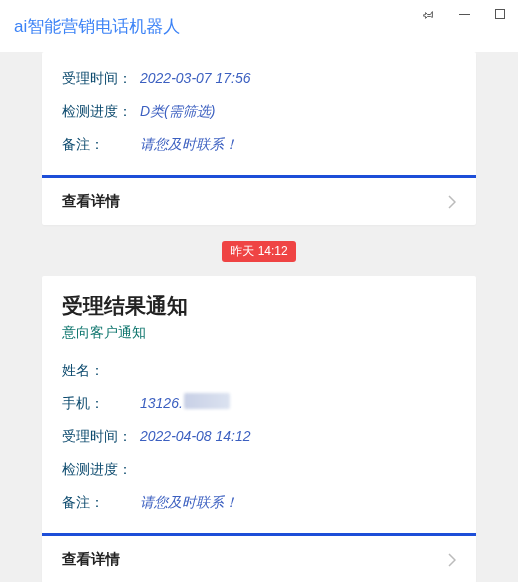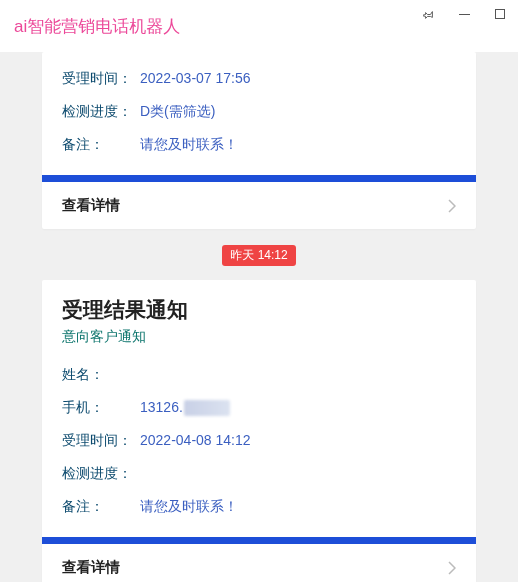--- a/index.html
+++ b/index.html
@@ -14,21 +14,21 @@
     .titlebar {
       height: 52px;
       background: #fff;
       display: flex;
       align-items: center;
       padding: 0 0 0 14px;
       position: relative;
     }
     .titlebar-title {
       font-size: 17px;
-      color: #ec4899;
+      color: #3b82f6;
       font-weight: 400;
     }
     .titlebar-controls {
       position: absolute;
       right: 0;
       top: 0;
       display: flex;
     }
     .tb-btn {
       width: 36px;
@@ -70,35 +70,36 @@
       font-size: 14px;
       line-height: 1.5;
     }
     .row-label {
       width: 78px;
       flex-shrink: 0;
       color: #0c4a6e;
     }
     .row-value {
       color: #3b5fc0;
+      font-style: italic;
     }
     .phone-wrap {
       display: flex;
-      align-items: center;
+      align-items: flex-start;
     }
     .phone-blur {
       width: 46px;
       height: 16px;
       background: linear-gradient(90deg, #c8d0e6, #dbe2f0);
       filter: blur(1.5px);
       border-radius: 2px;
       margin-left: 1px;
     }
     .card-footer {
-      border-top: 7px solid #1d4ed8;
+      border-top: 3px solid #1d4ed8;
       padding: 14px 20px;
       display: flex;
       align-items: center;
       justify-content: space-between;
       cursor: pointer;
     }
     .footer-text {
       font-size: 14.5px;
       color: #222;
       font-weight: 600;

